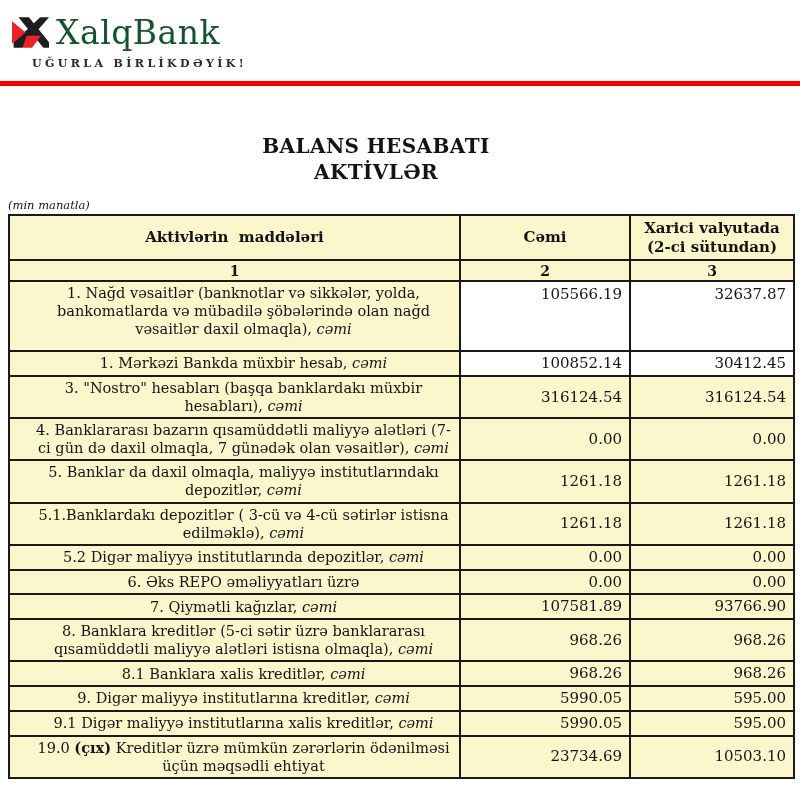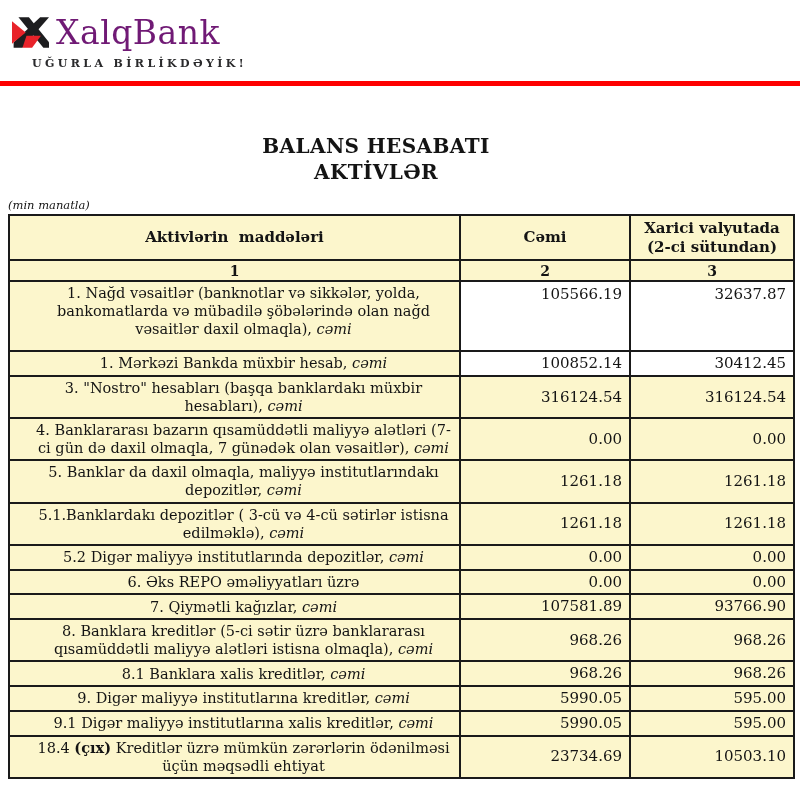--- a/index.html
+++ b/index.html
@@ -12,21 +12,21 @@
   html,body{margin:0;padding:0;}
   body{
     width:800px;height:798px;background:#fff;color:var(--ink);
     font-family:"DejaVu Serif","Liberation Serif",serif;
     overflow:hidden;
   }
   
   .brand{padding:15px 0 0 12px;}
   .logo-row{display:flex;align-items:center;}
   .logo-mark{width:37px;height:35px;flex:0 0 auto;}
-  .brand-name{font-size:33px;line-height:1;margin-left:7px;color:#701a75;letter-spacing:.5px;}
+  .brand-name{font-size:33px;line-height:1;margin-left:7px;color:#14532d;letter-spacing:.5px;}
   .tagline{margin:7px 0 0 20px;font-size:11px;font-weight:bold;letter-spacing:3.4px;color:#2a2a2c;}
   .stripe{height:5px;background:var(--stripe);margin-top:11px;width:800px;}
   
   .title-block{width:752px;margin-top:47px;text-align:center;font-weight:bold;font-size:20px;line-height:1.3;letter-spacing:.4px;}
   
   .unit-note{width:785px;margin:13px 0 2px 8px;text-align:left;font-style:italic;font-size:11.5px;}
   
   table{border-collapse:collapse;table-layout:fixed;width:785px;margin-left:8px;}
   col.c1{width:451px;} col.c2{width:170px;} col.c3{width:164px;}
   th,td{border:2px solid var(--border);background:var(--cell-bg);}
@@ -148,18 +148,18 @@
         <td class="lbl"><span>9. Digər maliyyə institutlarına kreditlər, </span><span class="it">cəmi</span></td>
         <td class="num">5990.05</td>
         <td class="num">595.00</td>
       </tr>
       <tr>
         <td class="lbl"><span>9.1 Digər maliyyə institutlarına xalis kreditlər, </span><span class="it">cəmi</span></td>
         <td class="num">5990.05</td>
         <td class="num">595.00</td>
       </tr>
       <tr>
-        <td class="lbl"><span>18.4 </span><span class="bd">(çıx)</span><span> Kreditlər üzrə mümkün zərərlərin ödənilməsi üçün məqsədli ehtiyat</span></td>
+        <td class="lbl"><span>19.0 </span><span class="bd">(çıx)</span><span> Kreditlər üzrə mümkün zərərlərin ödənilməsi üçün məqsədli ehtiyat</span></td>
         <td class="num">23734.69</td>
         <td class="num">10503.10</td>
       </tr>
     </tbody>
 </table>
 
 </body></html>

